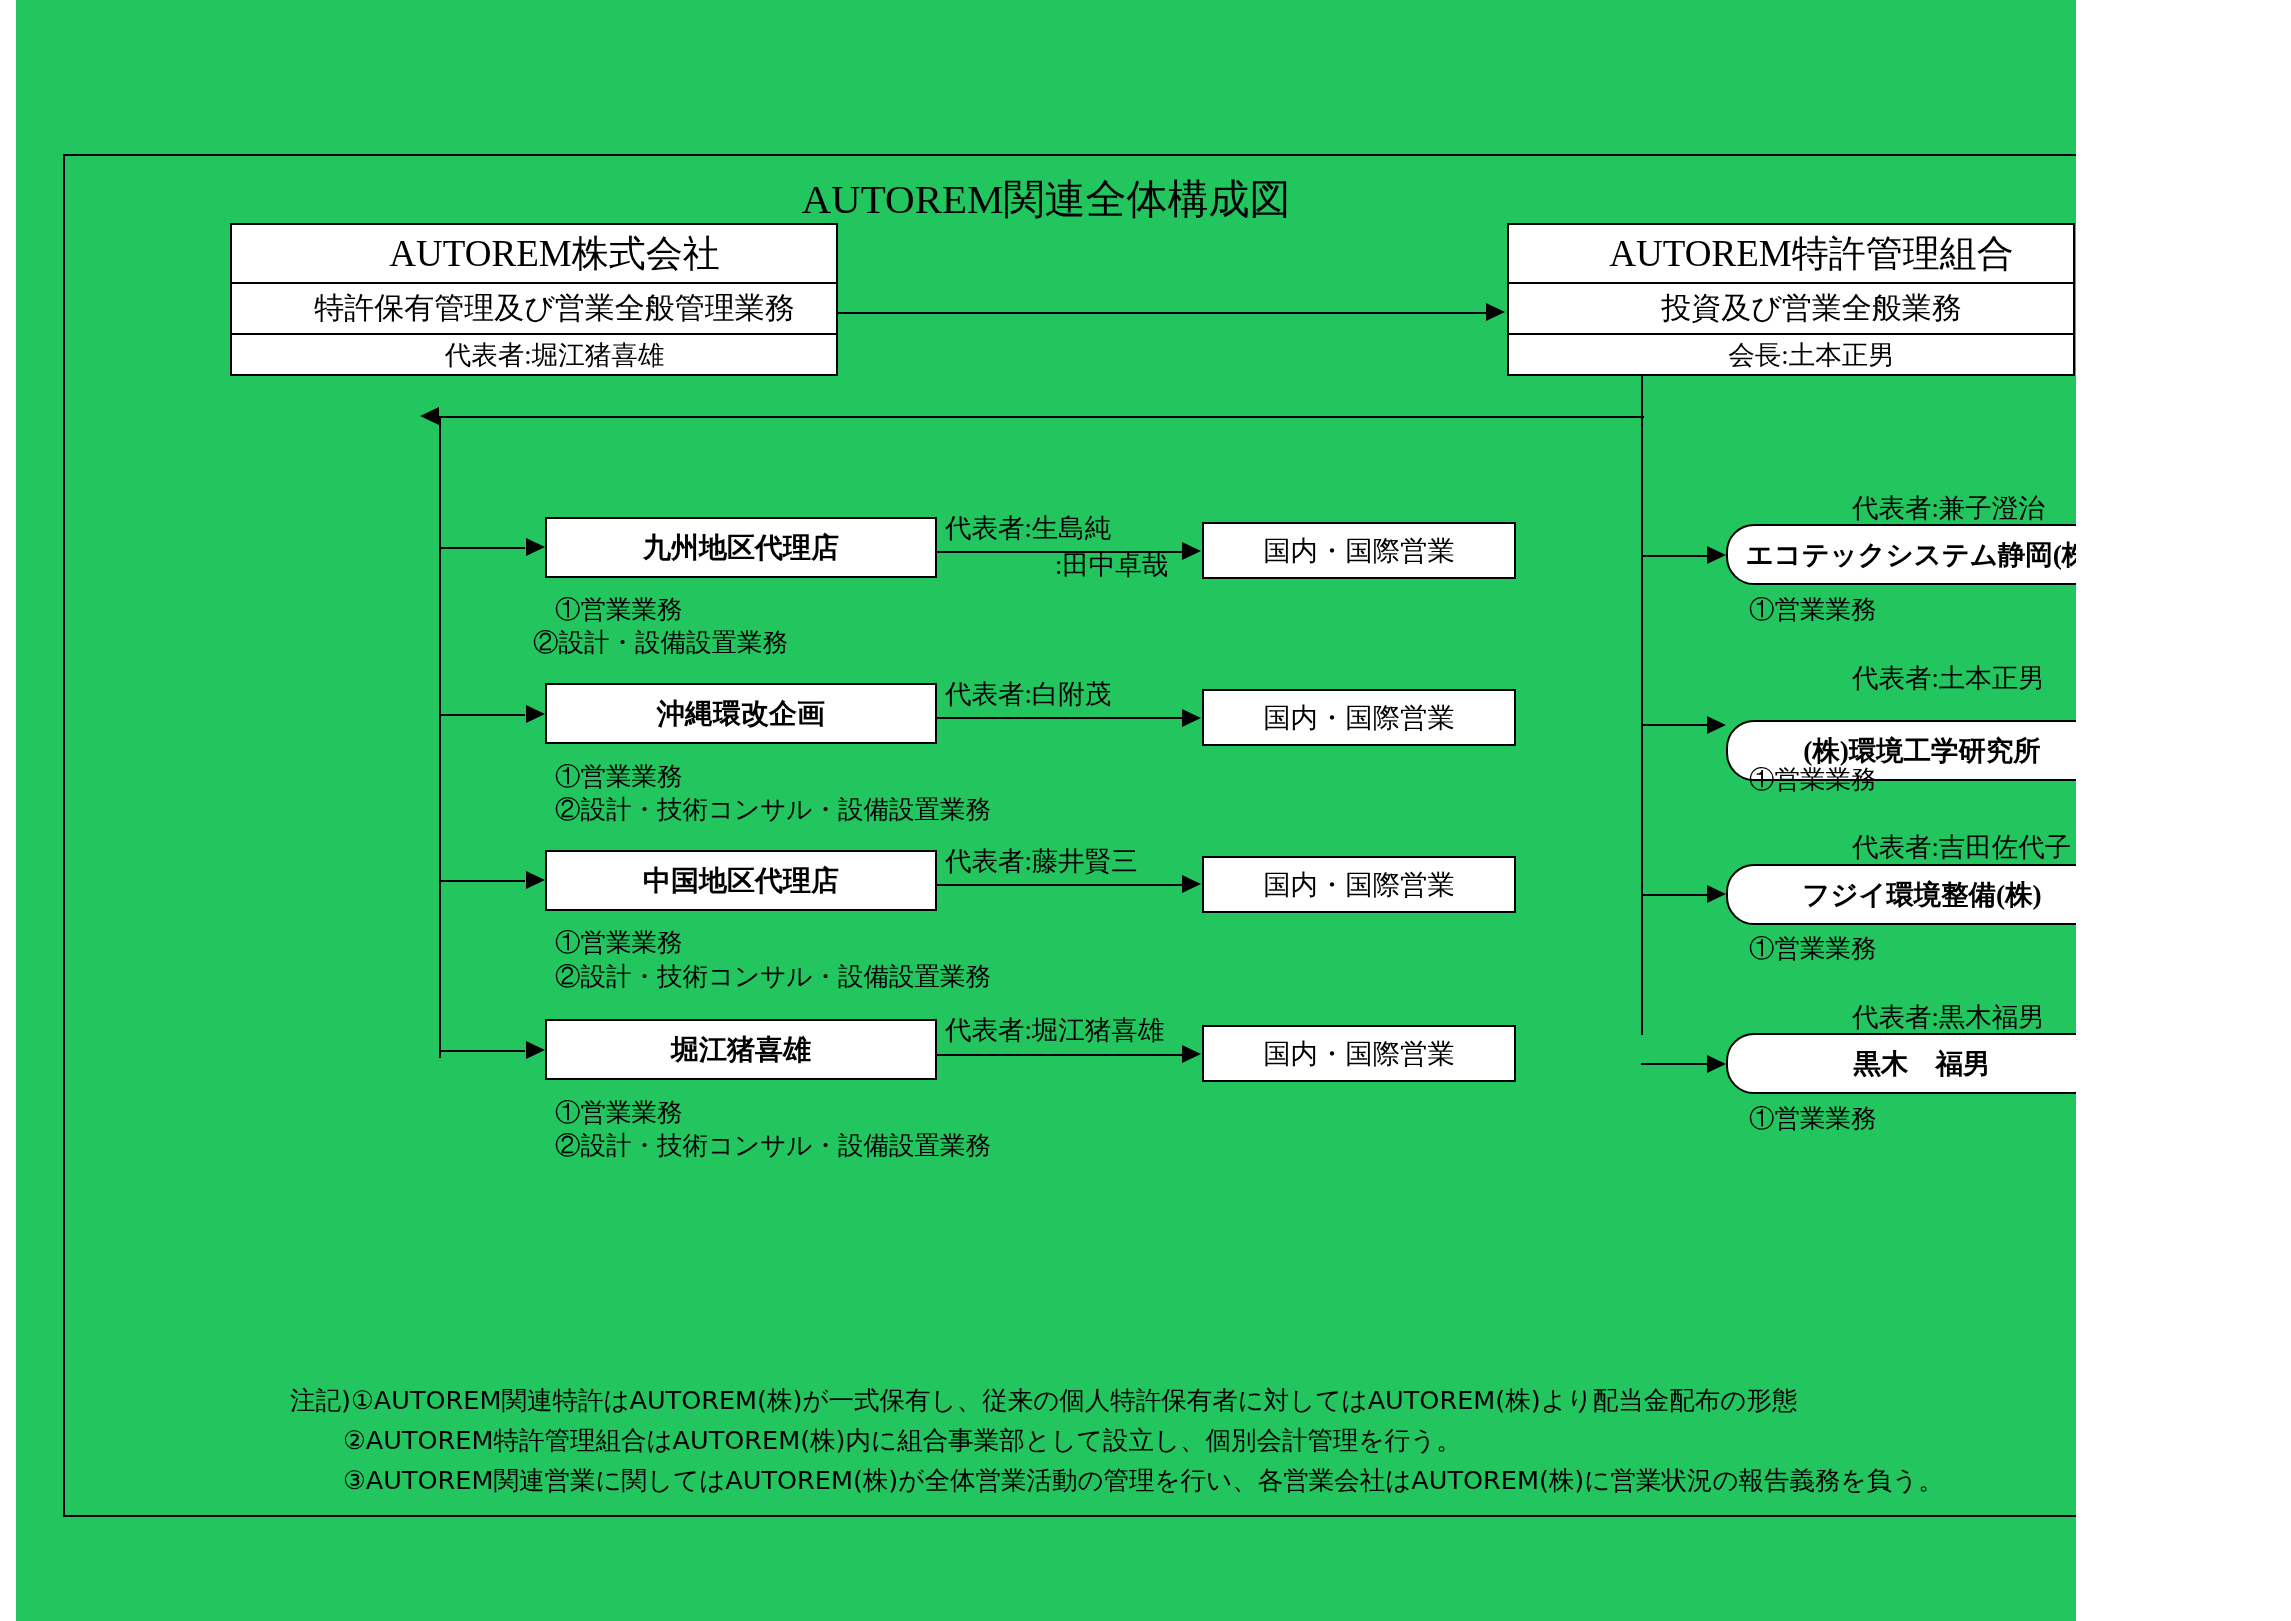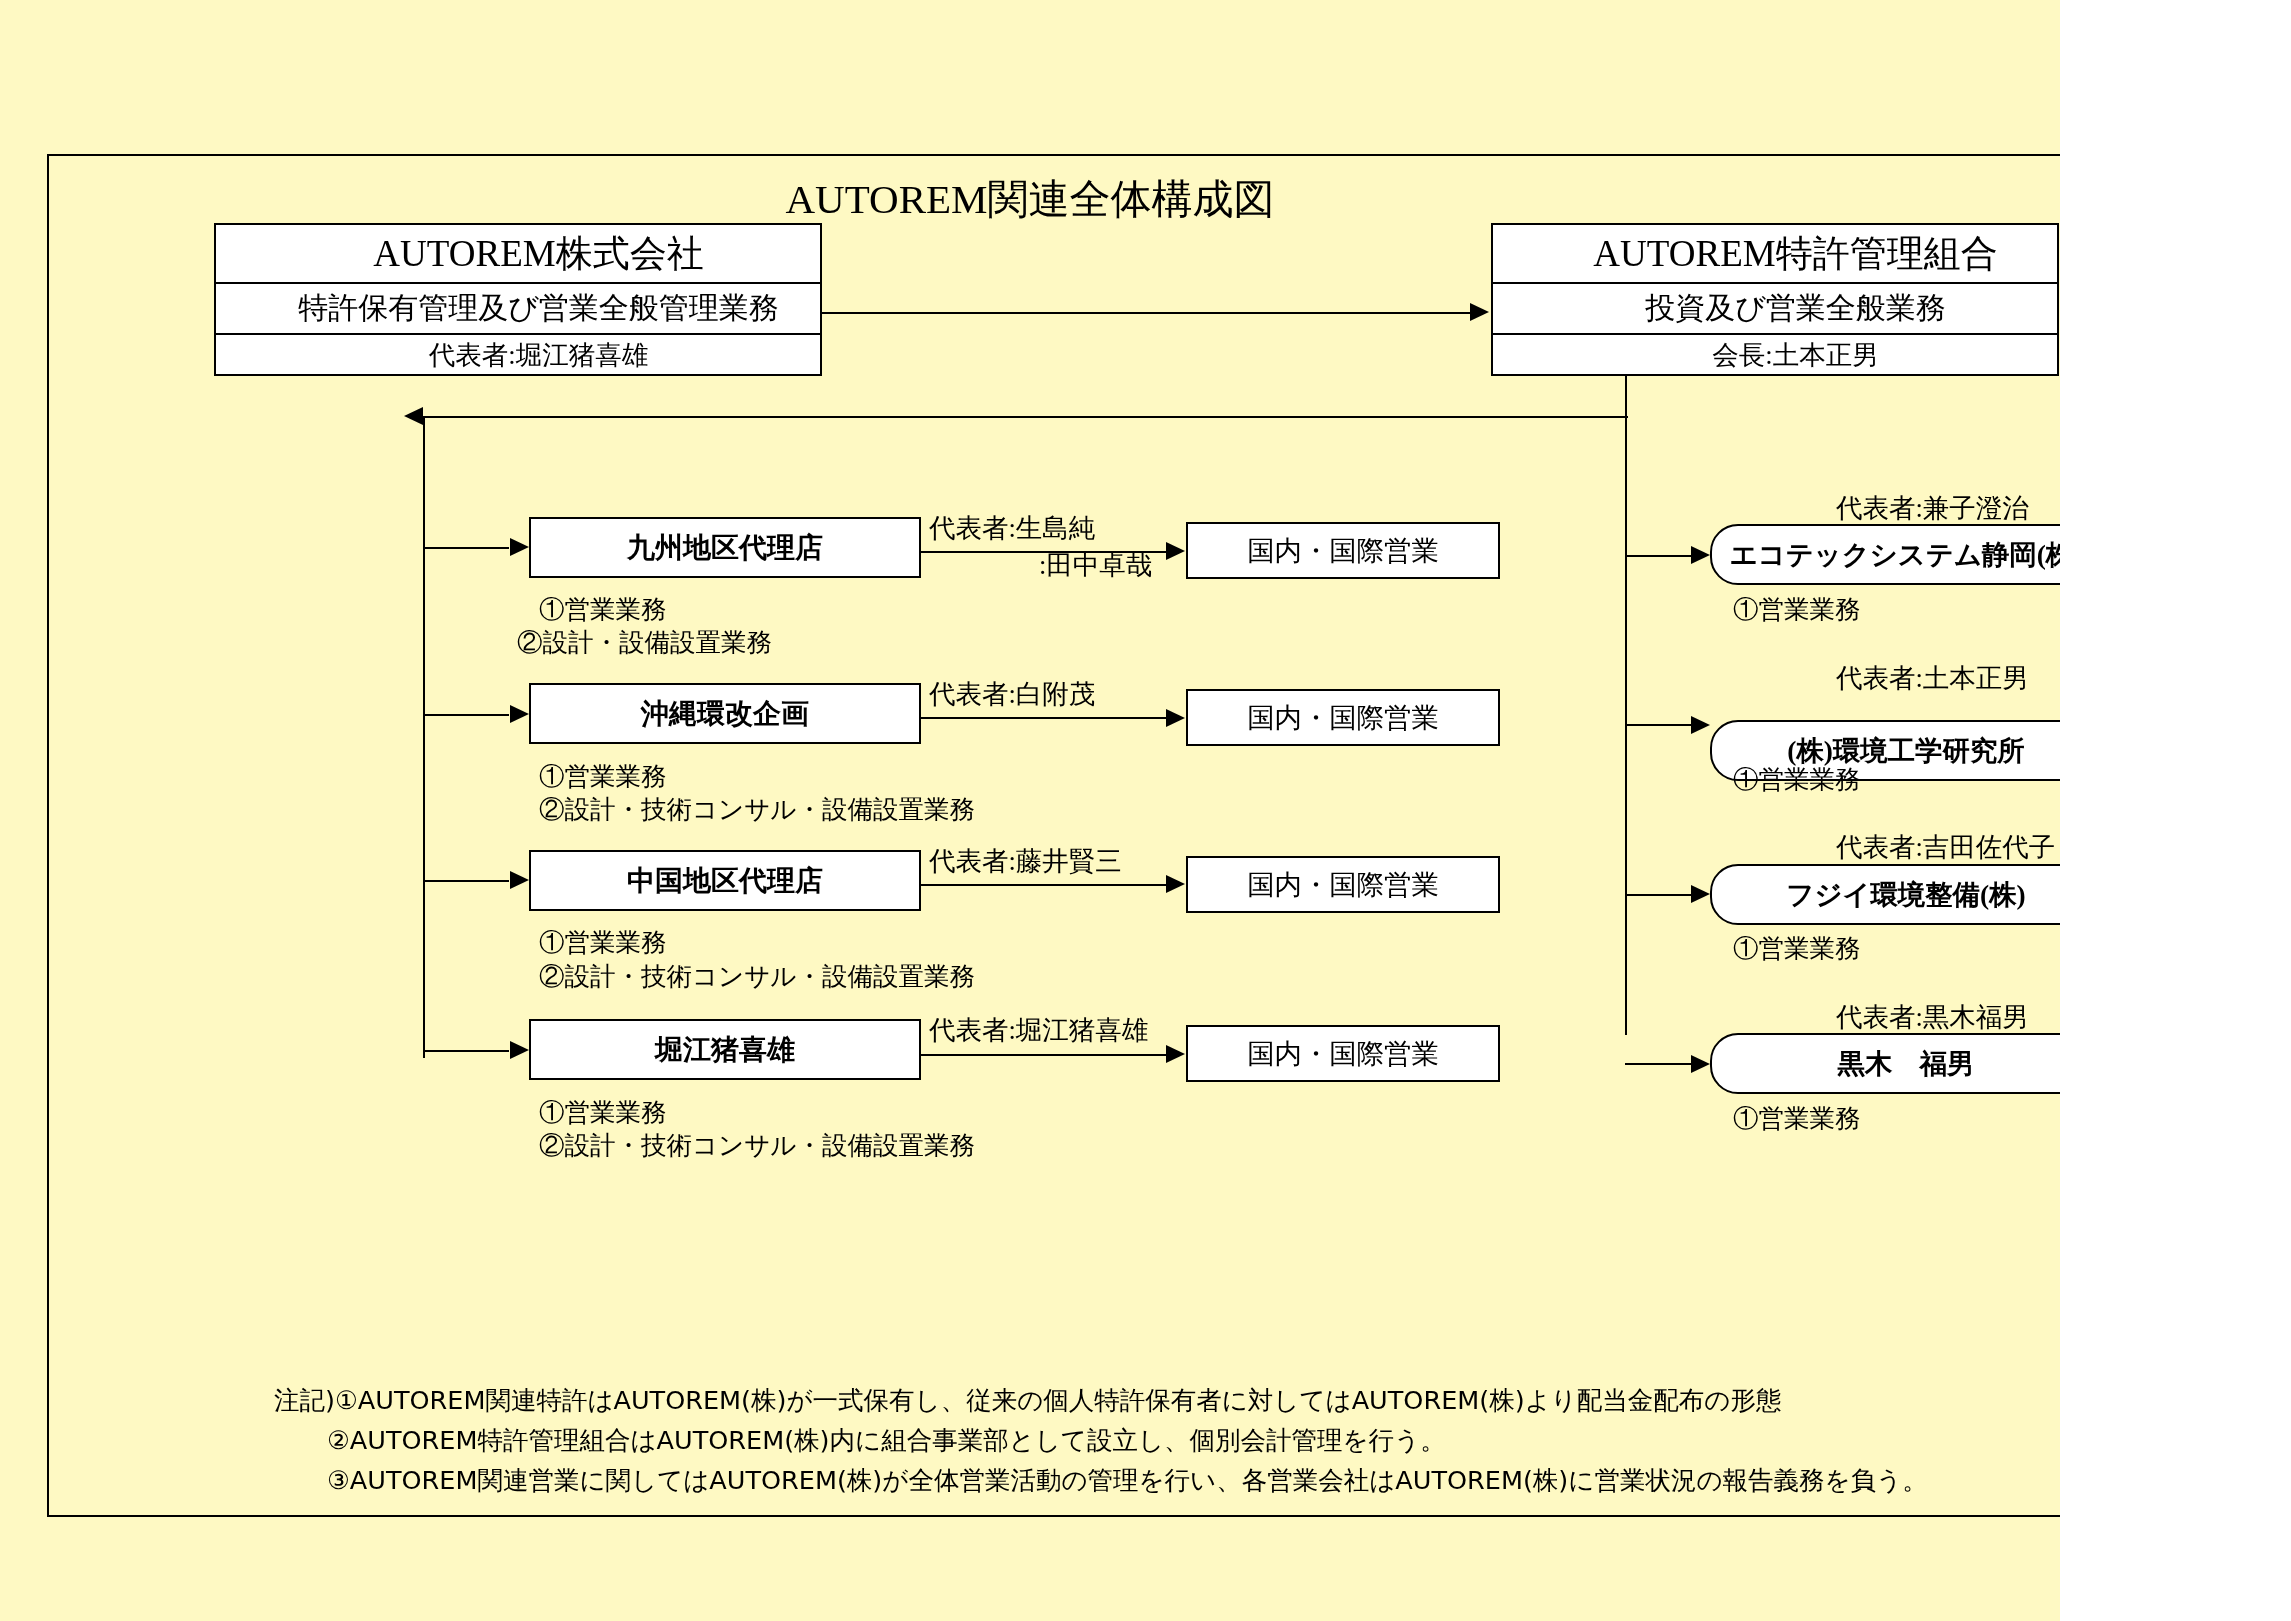--- a/index.html
+++ b/index.html
@@ -2,22 +2,23 @@
 <html><head>
 <meta charset="utf-8">
 <style>
   html,body{margin:0;padding:0;background:#ffffff;}
   body{font-family:"Liberation Serif","DejaVu Serif",serif;color:#000;}
 
   #page{
     position:relative;
     width:2060px;
     height:1621px;
-    background:#fef9c3;
+    background:#22c55e;
     overflow:hidden;
+    margin-left:16px;
   }
 
   
   #frame{
     position:absolute;
     left:47px; top:154px;
     width:2188px; height:1363px;
     border:2.9px solid #000;
     box-sizing:border-box;
   }

